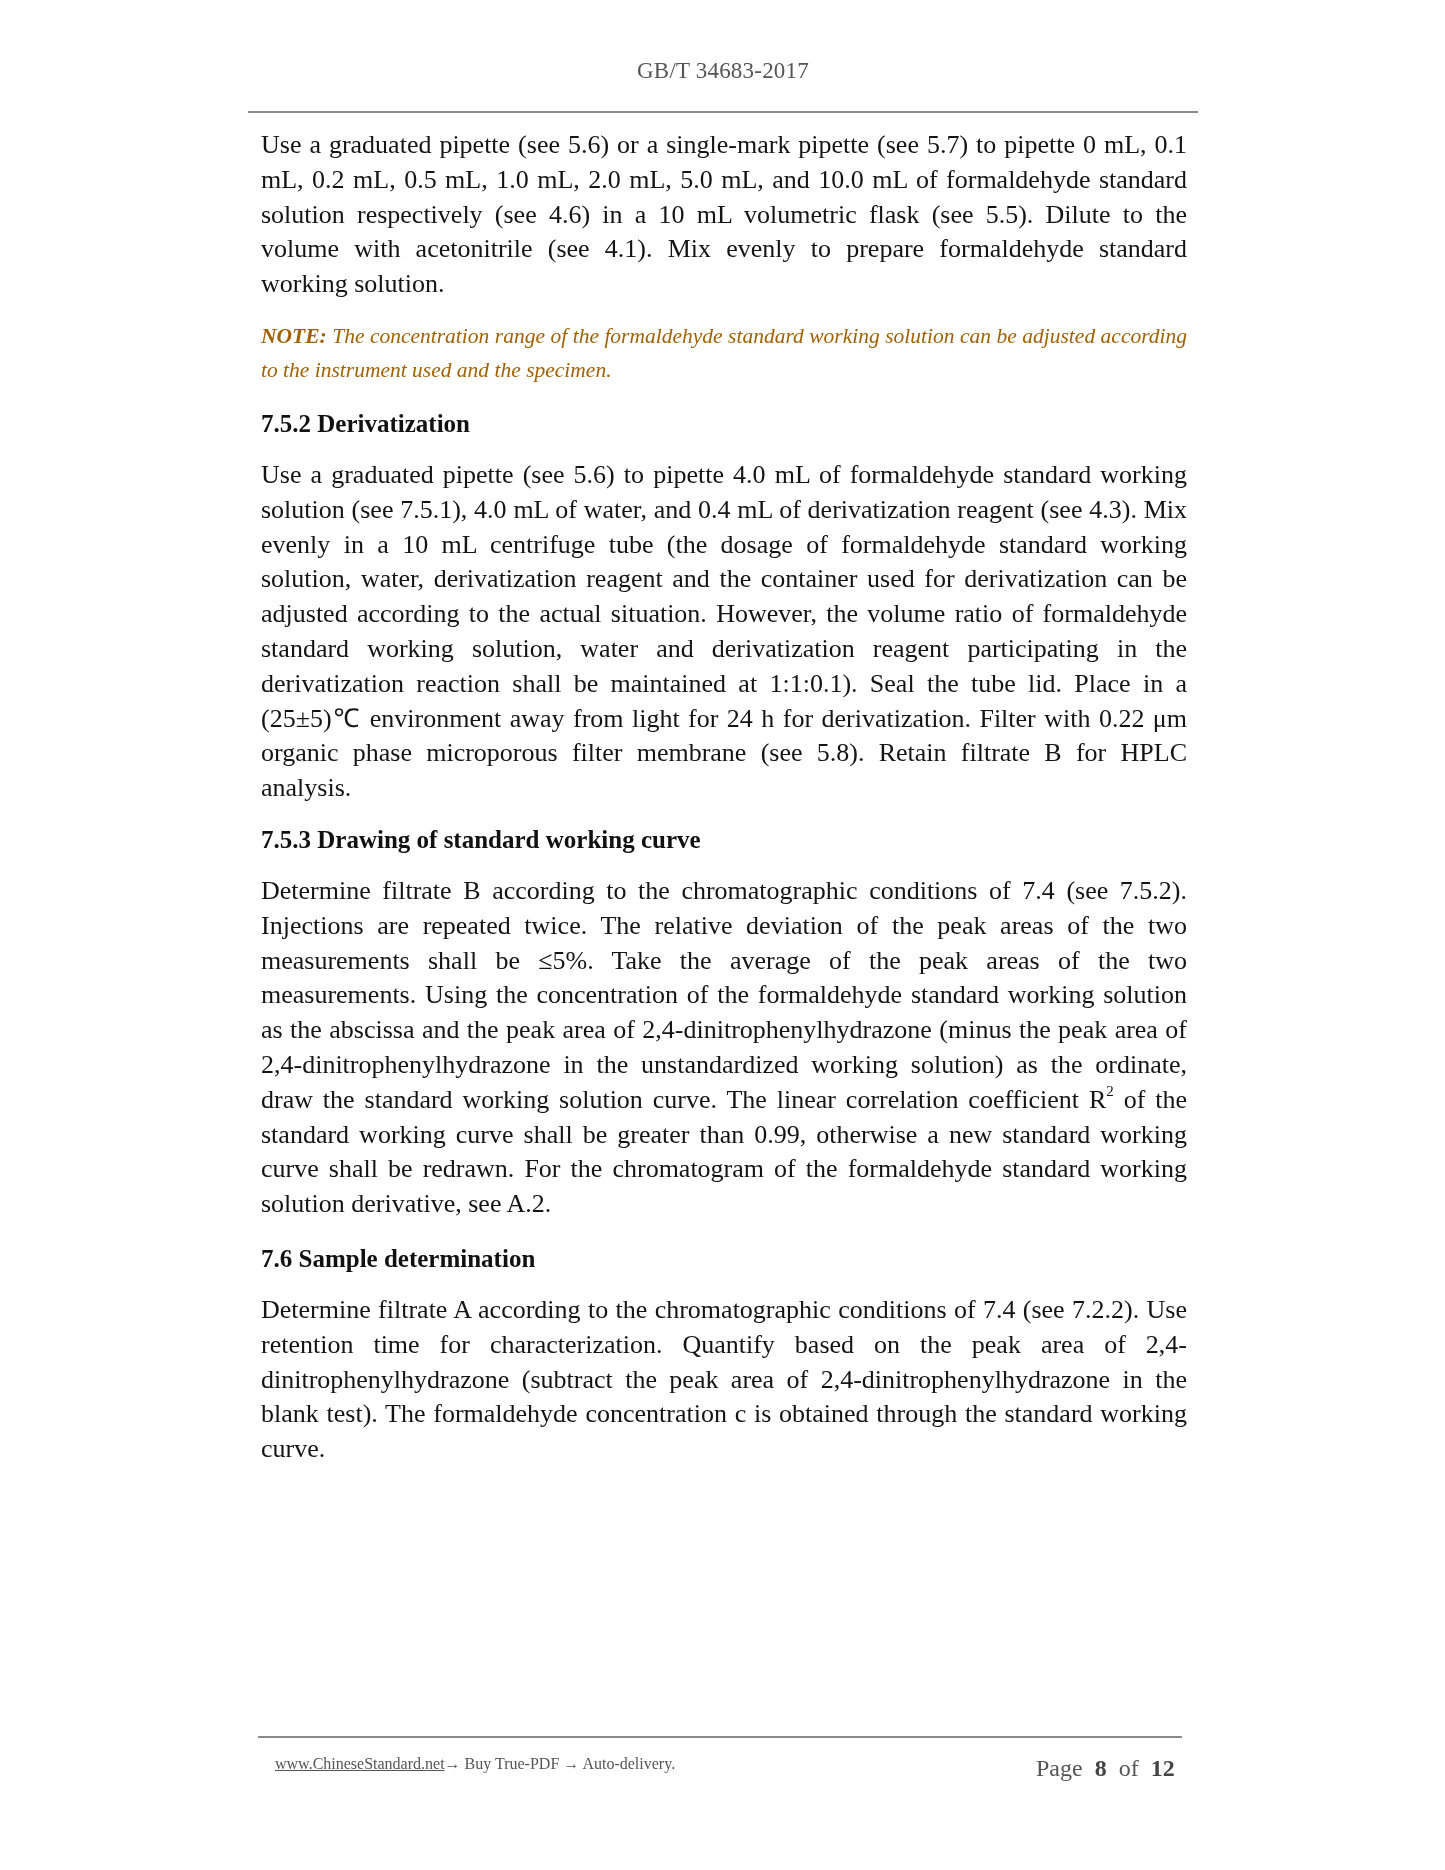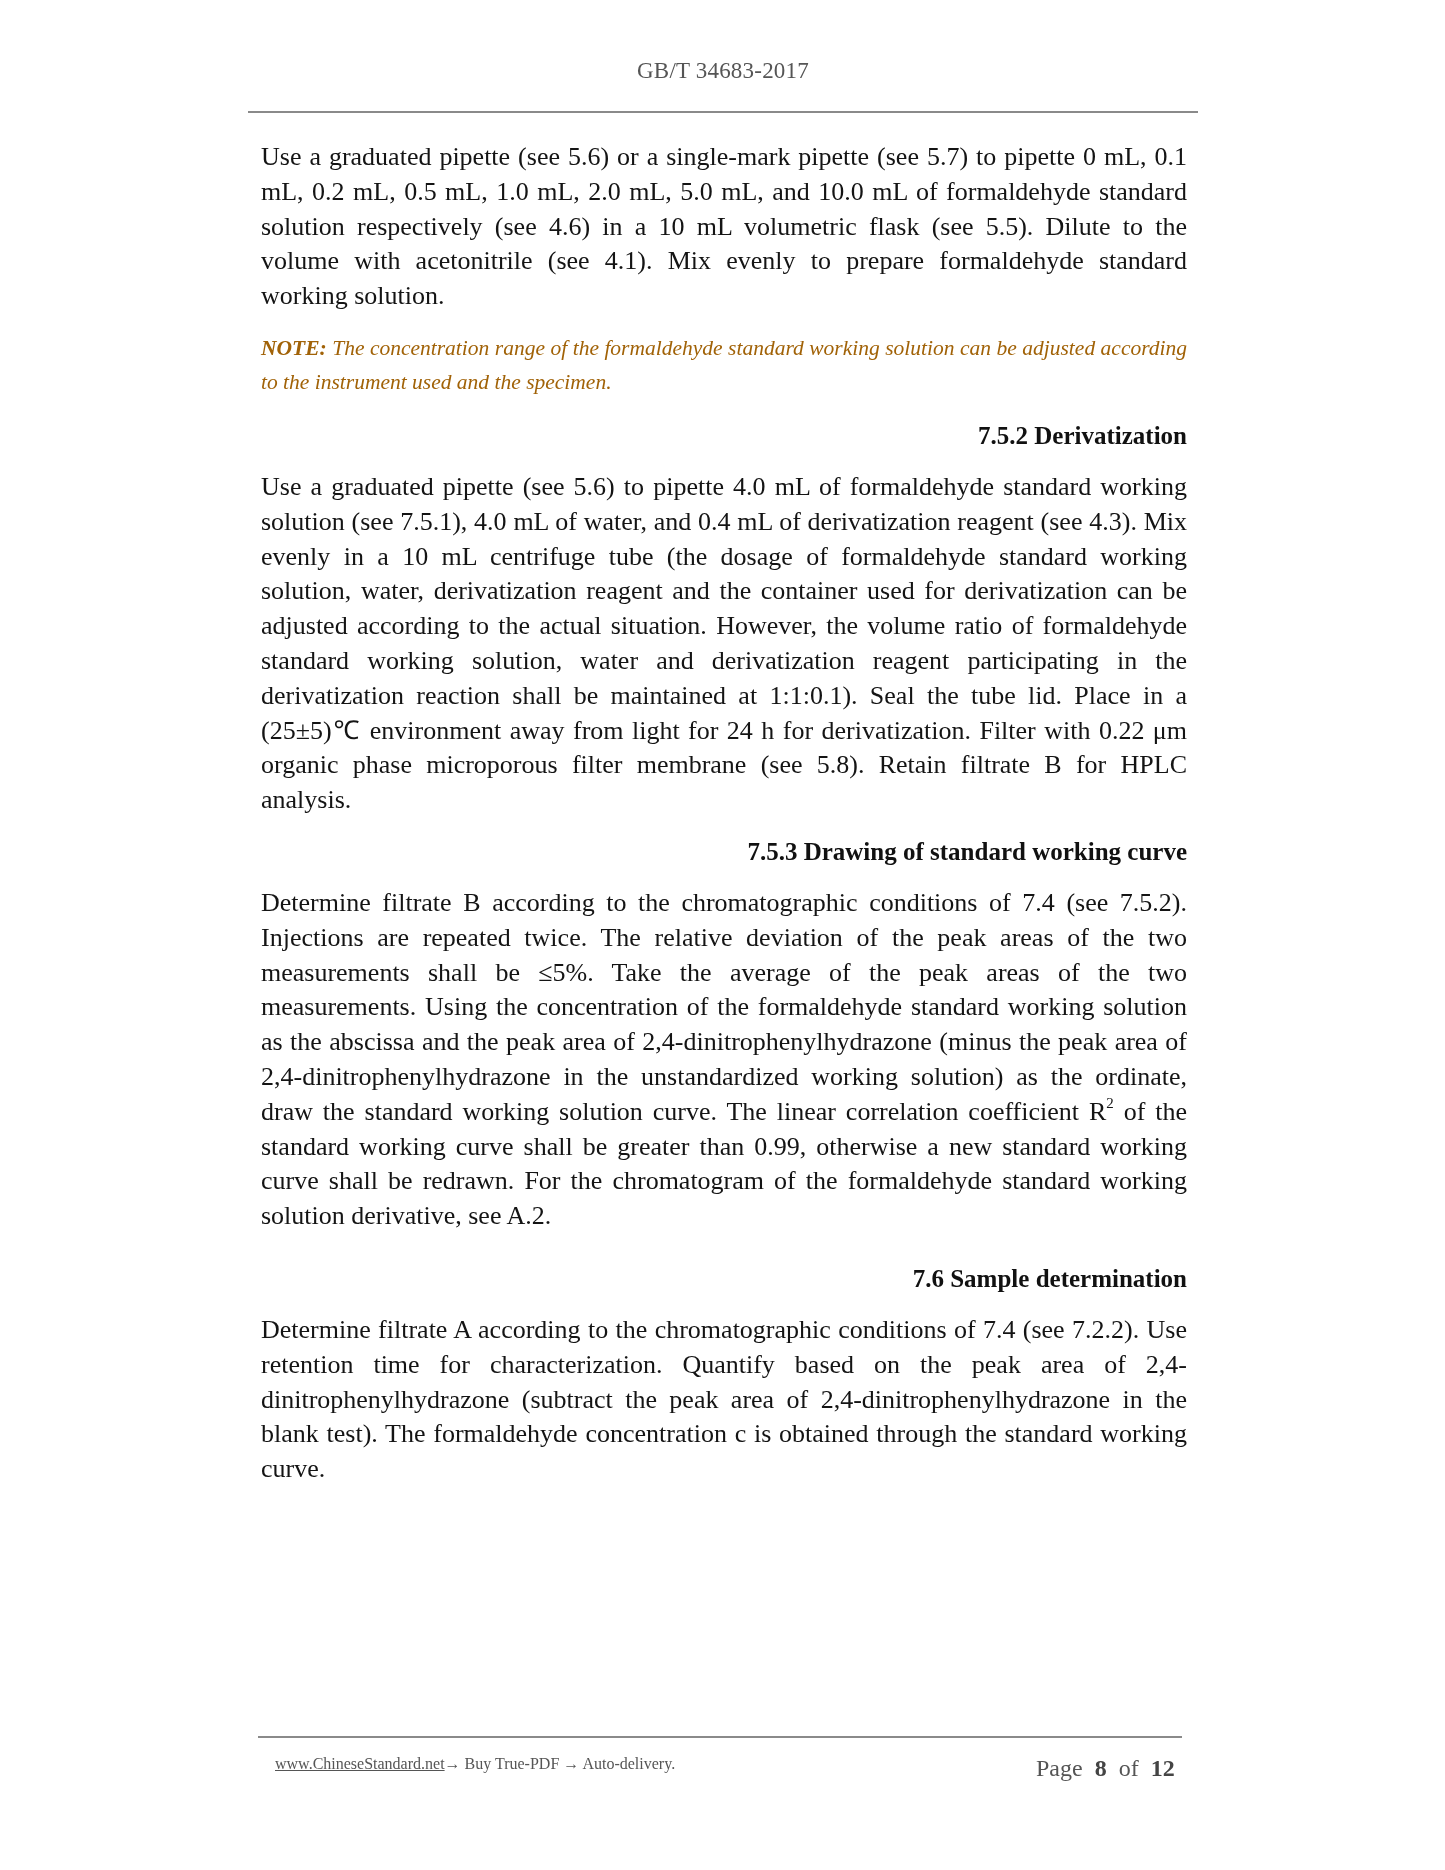--- a/index.html
+++ b/index.html
@@ -29,21 +29,21 @@
       position: absolute;
       left: 248px;
       top: 111px;
       width: 950px;
       height: 0;
       border-top: 2px solid #8a8a8a;
     }
     .content {
       position: absolute;
       left: 261px;
-      top: 140px;
+      top: 128px;
       width: 926px;
     }
     .para {
       font-size: 26px;
       line-height: 34.8px;
       text-align: justify;
       margin: 0;
       color: #141414;
     }
     .note {
@@ -56,21 +56,20 @@
     }
     .note .note-label {
       font-weight: bold;
     }
     .heading {
       font-size: 25px;
       font-weight: bold;
       line-height: 34px;
       margin: 0;
       color: #111111;
-      text-align: right;
     }
     sup {
       font-size: 15px;
       line-height: 0;
       position: relative;
       top: -2px;
     }
     .footer-rule {
       position: absolute;
       left: 258px;
@@ -117,21 +116,21 @@
   <p class="note" style="margin-top:17px;"><span class="note-label">NOTE:</span><span> The concentration range of the formaldehyde standard working solution can be adjusted according to the instrument used and the specimen.</span></p>
 
   <h3 class="heading" style="margin-top:19px;">7.5.2 Derivatization</h3>
 
   <p class="para" style="margin-top:17px;">Use a graduated pipette (see 5.6) to pipette 4.0 mL of formaldehyde standard working solution (see 7.5.1), 4.0 mL of water, and 0.4 mL of derivatization reagent (see 4.3). Mix evenly in a 10 mL centrifuge tube (the dosage of formaldehyde standard working solution, water, derivatization reagent and the container used for derivatization can be adjusted according to the actual situation. However, the volume ratio of formaldehyde standard working solution, water and derivatization reagent participating in the derivatization reaction shall be maintained at 1:1:0.1). Seal the tube lid. Place in a (25±5)℃ environment away from light for 24 h for derivatization. Filter with 0.22 μm organic phase microporous filter membrane (see 5.8). Retain filtrate B for HPLC analysis.</p>
 
   <h3 class="heading" style="margin-top:17px;">7.5.3 Drawing of standard working curve</h3>
 
   <p class="para" style="margin-top:17px;"><span>Determine filtrate B according to the chromatographic conditions of 7.4 (see 7.5.2). Injections are repeated twice. The relative deviation of the peak areas of the two measurements shall be ≤5%. Take the average of the peak areas of the two measurements. Using the concentration of the formaldehyde standard working solution as the abscissa and the peak area of 2,4-dinitrophenylhydrazone (minus the peak area of 2,4-dinitrophenylhydrazone in the unstandardized working solution) as the ordinate, draw the standard working solution curve. The linear correlation coefficient R</span><sup>2</sup><span> of the standard working curve shall be greater than 0.99, otherwise a new standard working curve shall be redrawn. For the chromatogram of the formaldehyde standard working solution derivative, see A.2.</span></p>
 
-  <h3 class="heading" style="margin-top:28px;">7.6 Sample determination</h3>
+  <h3 class="heading" style="margin-top:20px;">7.6 Sample determination</h3>
 
   <p class="para" style="margin-top:17px;">Determine filtrate A according to the chromatographic conditions of 7.4 (see 7.2.2). Use retention time for characterization. Quantify based on the peak area of 2,4-dinitrophenylhydrazone (subtract the peak area of 2,4-dinitrophenylhydrazone in the blank test). The formaldehyde concentration c is obtained through the standard working curve.</p>
 
 
 </div>
 
 <div class="footer-rule"></div>
 
 <div class="footer-left">
   <a>www.ChineseStandard.net</a><span>→</span><span> Buy True-PDF </span><span>→</span><span> Auto-delivery.</span>

